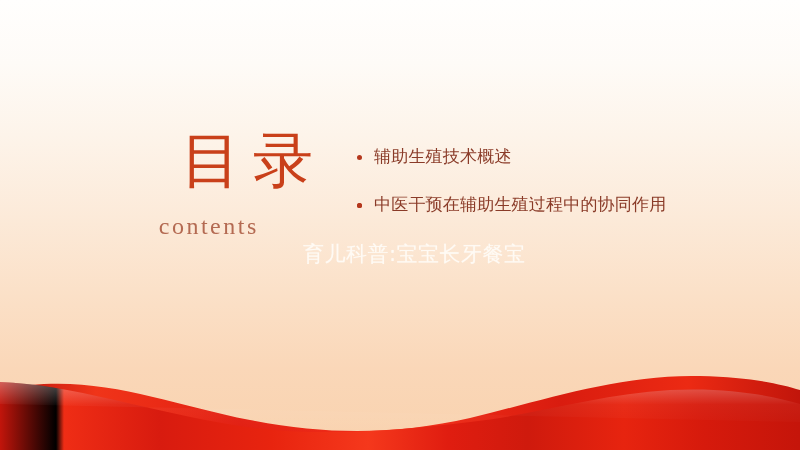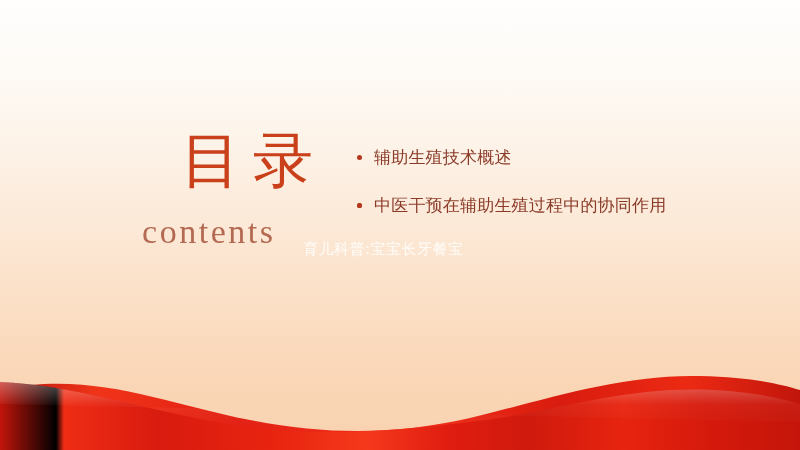--- a/index.html
+++ b/index.html
@@ -32,21 +32,21 @@
     height: 90px;
     pointer-events: none;
   }
 
   
   .watermark {
     position: absolute;
     left: 303px;
     top: 240px;
     font-family: "DejaVu Sans", "Liberation Sans", sans-serif;
-    font-size: 15px;
+    font-size: 21px;
     letter-spacing: 0.5px;
     color: rgba(255, 252, 247, 0.80);
     text-shadow: 0 0 1px rgba(255,255,255,0.5);
     white-space: nowrap;
     z-index: 4;
     user-select: none;
   }
 
   
   .title-block {
@@ -63,21 +63,21 @@
     line-height: 1.1;
     font-weight: 400;
     color: #c9401a;
     letter-spacing: 12px;
     text-indent: 12px;
     margin: 0;
     text-align: right;
   }
   .title-sub {
     font-family: "Liberation Serif", "DejaVu Serif", serif;
-    font-size: 34px;
+    font-size: 24px;
     line-height: 1.2;
     font-weight: 400;
     color: #b46a52;
     letter-spacing: 2.5px;
     text-indent: 2.5px;
     margin: 18px 0 4px 0;
   }
 
   
   .toc-list {
@@ -87,21 +87,21 @@
     width: 372px;
     margin: 0;
     padding: 0;
     list-style: none;
     z-index: 5;
   }
   .toc-item {
     position: relative;
     padding-left: 22px;
     margin: 0 0 13px 0;
-    font-family: Liberation Serif, serif;
+    font-family: Liberation Mono, monospace;
     font-size: 17px;
     line-height: 35px;
     color: #8a3b28;
     letter-spacing: 0.2px;
   }
   .toc-item:last-child {
     margin-bottom: 0;
   }
   .toc-item .dot {
     position: absolute;

